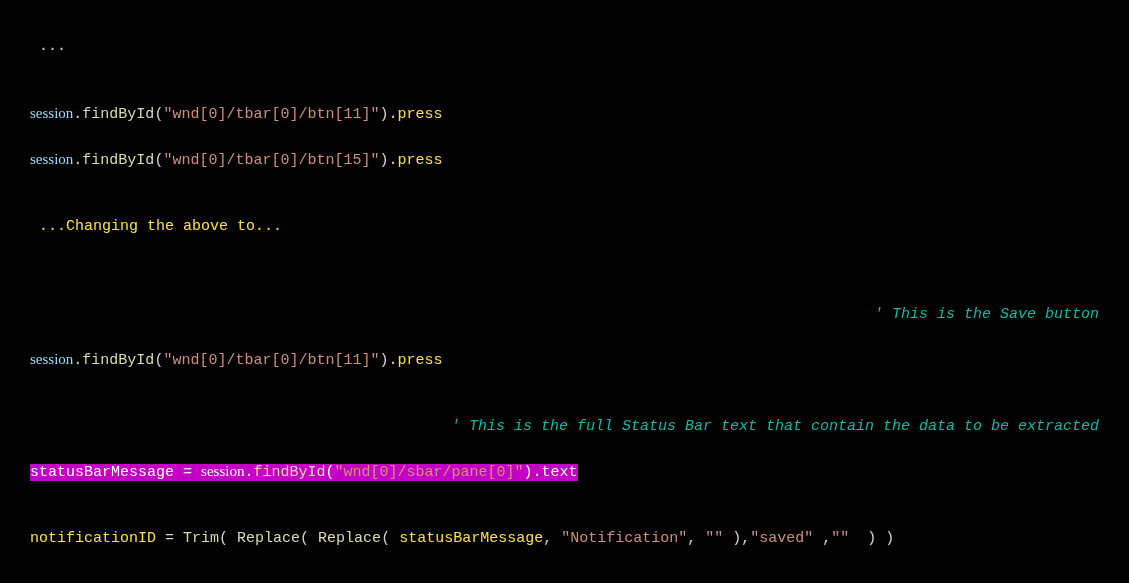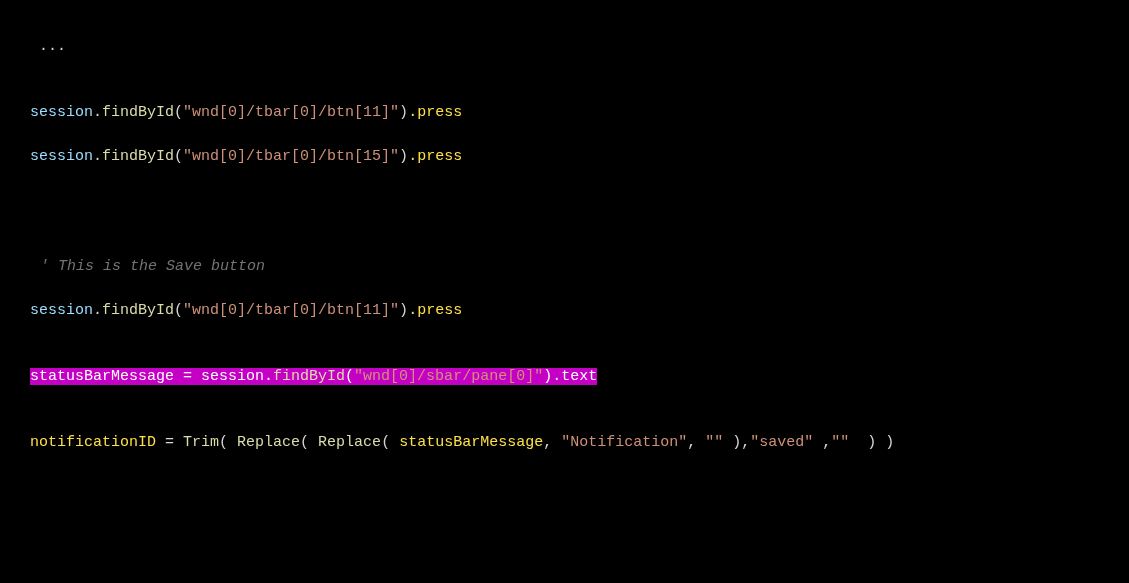--- a/index.html
+++ b/index.html
@@ -11,50 +11,52 @@
     color: #d4d4d4;
     width: 1129px;
     height: 583px;
     overflow: hidden;
     padding: 36px 30px 30px 30px;
   }
   pre { font-family: inherit; white-space: pre; }
   .blank { height: 22px; }
   .line { display: block; white-space: pre; }
   .indent1 { padding-left: 10px; }
-  .obj { color: #9cdcfe; }
+  .obj { color: #9cdcfe; font-family: Liberation Serif, serif; }
   .method { color: #dcdcaa; }
   .str { color: #ce9178; }
   .plain { color: #fde047; }
-  .comment { color: #737373; font-style: italic; }
+  .comment { color: #14b8a6; font-style: italic; text-align: right; }
   .punct { color: #d4d4d4; }
   .eq { color: #d4d4d4; }
   .hl {
     background: #c500c5;
     color: #ffffff;
     text-align: center;
   }
   .hl .obj, .hl .punct, .hl .plain, .hl .eq { color: #ffffff; }
   .hl .method { color: #dcdcaa; }
   .hl .str { color: #ce9178; }
   .ellipsis { color: #d4d4d4; }
 </style>
 </head>
 <body>
 
 <pre><span class="line ellipsis"> ...</span>
 <span class="blank"></span>
 <span class="line"><span class="obj">session</span><span class="punct">.</span><span class="method">findById</span><span class="punct">(</span><span class="str">"wnd[0]/tbar[0]/btn[11]"</span><span class="punct">)</span><span class="plain">.press</span></span>
 <span class="line"><span class="obj">session</span><span class="punct">.</span><span class="method">findById</span><span class="punct">(</span><span class="str">"wnd[0]/tbar[0]/btn[15]"</span><span class="punct">)</span><span class="plain">.press</span></span>
 <span class="blank"></span>
+<span class="line plain"> ...Changing the above to...</span>
 <span class="blank"></span>
 <span class="blank"></span>
 <span class="line indent1 comment">' This is the Save button</span>
 <span class="line"><span class="obj">session</span><span class="punct">.</span><span class="method">findById</span><span class="punct">(</span><span class="str">"wnd[0]/tbar[0]/btn[11]"</span><span class="punct">)</span><span class="plain">.press</span></span>
 <span class="blank"></span>
+<span class="line indent1 comment">' This is the full Status Bar text that contain the data to be extracted</span>
 <span class="line"><span class="hl"><span class="plain">statusBarMessage</span><span class="eq"> = </span><span class="obj">session</span><span class="punct">.</span><span class="method">findById</span><span class="punct">(</span><span class="str">"wnd[0]/sbar/pane[0]"</span><span class="punct">)</span><span class="plain">.text</span></span></span>
 <span class="blank"></span>
 <span class="line"><span class="plain">notificationID</span><span class="eq"> = </span><span class="method">Trim</span><span class="punct">( </span><span class="method">Replace</span><span class="punct">( </span><span class="method">Replace</span><span class="punct">( </span><span class="plain">statusBarMessage</span><span class="punct">, </span><span class="str">"Notification"</span><span class="punct">, </span><span class="str">""</span><span class="punct"> )</span><span class="punct">,</span><span class="str">"saved"</span><span class="punct"> ,</span><span class="str">""</span><span class="punct">  )</span><span class="punct"> )</span></span>
 <span class="blank"></span>
 
 
 <span class="blank"></span>
 
 
 </pre>

